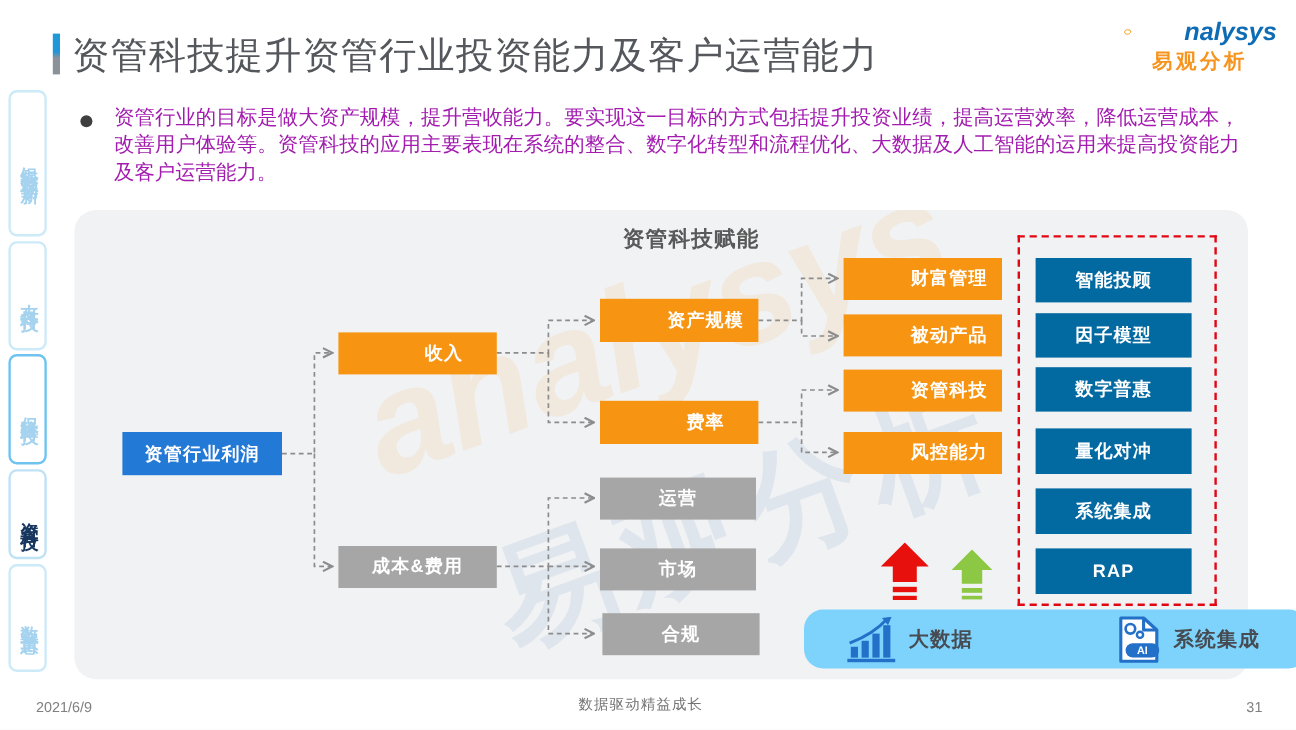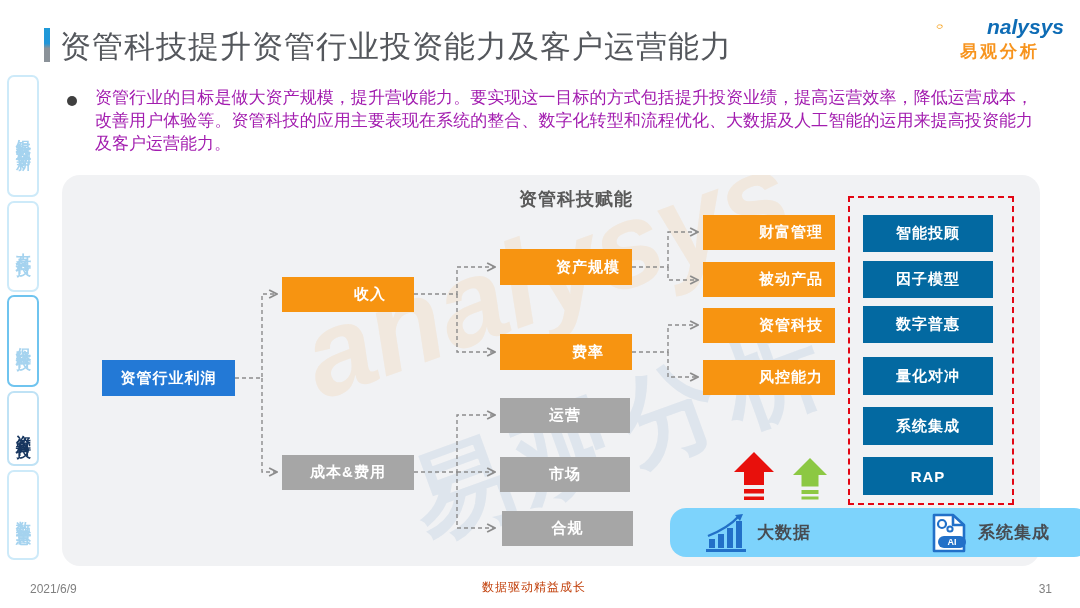--- a/index.html
+++ b/index.html
@@ -56,21 +56,21 @@
   
   .enabler-bar{position:absolute;left:670px;top:508px;width:420px;height:49px;background:#7dd3fc;border-radius:16px;
     display:flex;align-items:center;z-index:3;}
   .enabler{display:flex;align-items:center;gap:9px;}
   .enabler .lbl{font-size:17px;font-weight:bold;color:#474c52;letter-spacing:1px;}
   .enabler.e1{margin-left:36px;}
   .enabler.e2{margin-left:auto;margin-right:40px;}
 
   
   .footer-date{position:absolute;left:30px;bottom:12px;font-size:12px;color:#808080;}
-  .footer-slogan{position:absolute;left:0;right:12px;bottom:12px;text-align:center;font-size:12px;color:#c2410c;letter-spacing:1px;}
+  .footer-slogan{position:absolute;left:0;right:12px;bottom:12px;text-align:center;font-size:12px;color:#737373;letter-spacing:1px;}
   .footer-page{position:absolute;right:28px;bottom:12px;font-size:12px;color:#808080;}
 </style>
 </head>
 <body>
 
 <div class="slide">
 
   <div class="accent-bar"></div>
   <div class="page-title">资管科技提升资管行业投资能力及客户运营能力</div>
 

